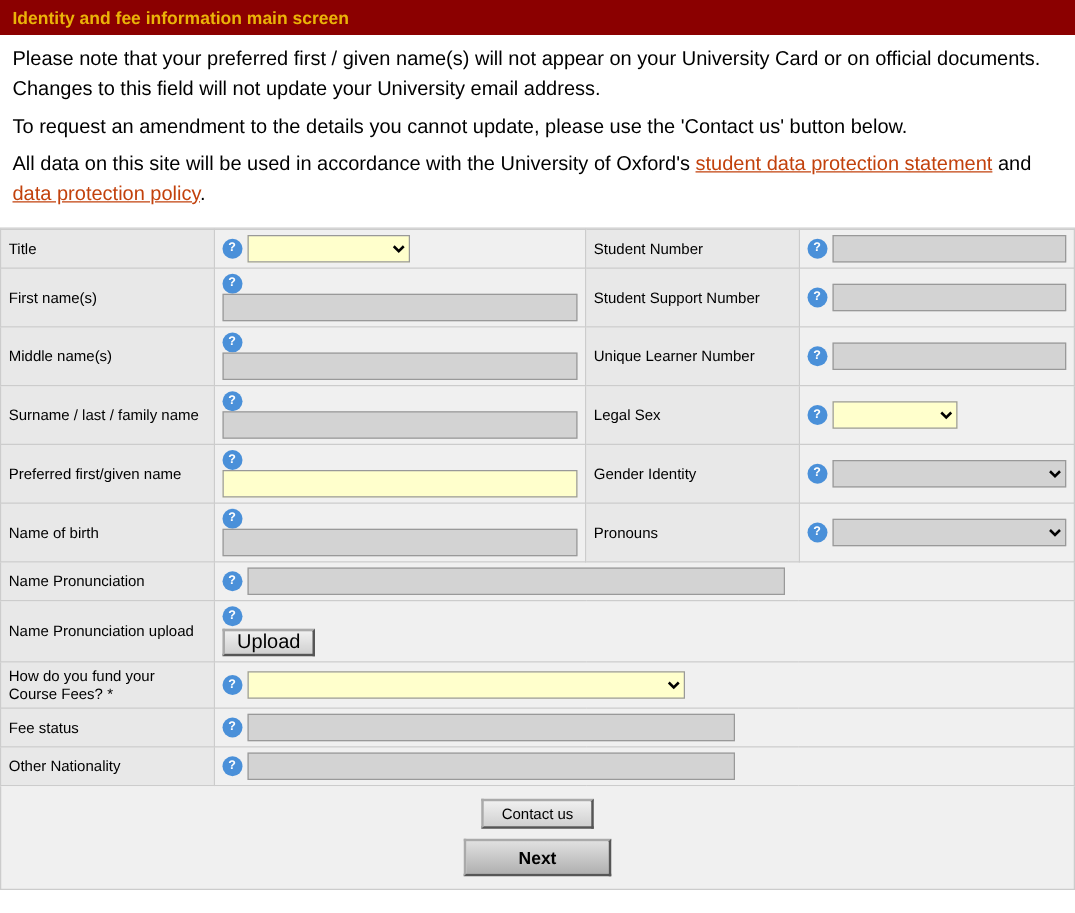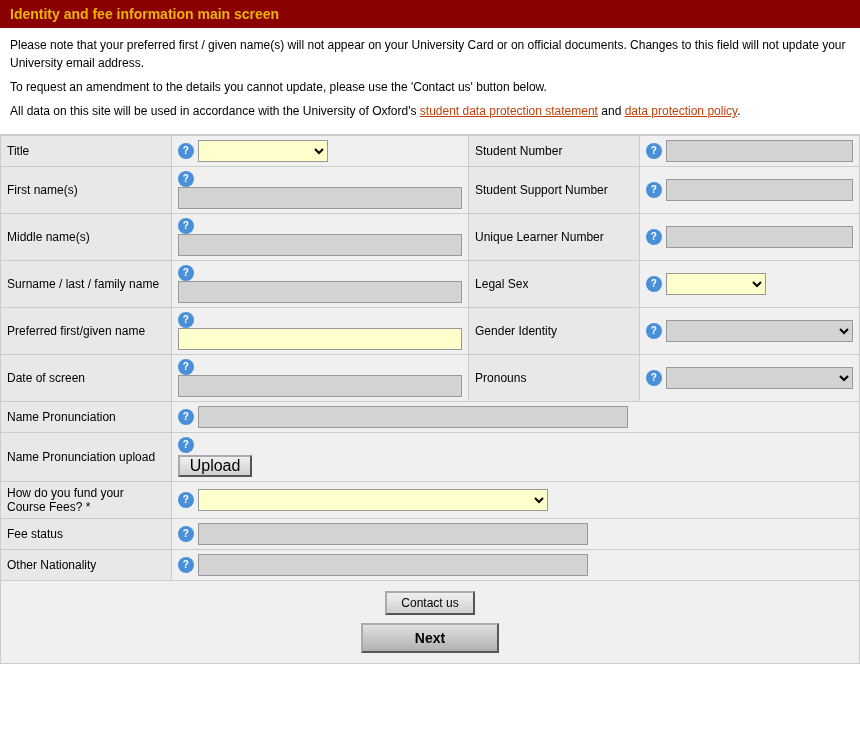--- a/index.html
+++ b/index.html
@@ -16,21 +16,21 @@
     }
     .header-bar {
       background: #8B0000;
       color: #eab308;
       padding: 6px 10px;
       font-weight: bold;
       font-size: 14px;
     }
     .info-section {
       padding: 8px 10px;
-      font-size: 12px;
+      font-size: 16px;
       line-height: 1.5;
       border-bottom: 1px solid #ccc;
     }
     .info-section p {
       margin-bottom: 6px;
     }
     .info-section a {
       color: #c2410c;
       text-decoration: underline;
     }
@@ -139,21 +139,21 @@
       display: inline-block;
       padding: 3px 14px;
       background: linear-gradient(to bottom, #f0f0f0, #d0d0d0);
       border: 2px outset #aaa;
       font-size: 12px;
       cursor: pointer;
       margin-bottom: 8px;
     }
     .next-btn {
       display: block;
-      width: 138px;
+      width: 118px;
       margin: 0 auto;
       padding: 5px;
       background: linear-gradient(to bottom, #e0e0e0, #b0b0b0);
       border: 2px outset #aaa;
       font-size: 14px;
       font-weight: bold;
       cursor: pointer;
       text-align: center;
     }
     .name-pronunciation-upload-cell {
@@ -295,21 +295,21 @@
           <span class="help-icon">?</span>
           <select class="full-select">
             <option value=""></option>
           </select>
         </div>
       </td>
     </tr>
 
     <tr>
       <td class="label-cell">
-        <span>Date of screen</span>
+        <span>Name of birth</span>
       </td>
       <td class="field-cell">
         <div class="field-row">
           <span class="help-icon">?</span>
         </div>
         <input type="text" class="full-input" style="">
       </td>
       <td class="label-cell-right">
         <span>Pronouns</span>
       </td>

